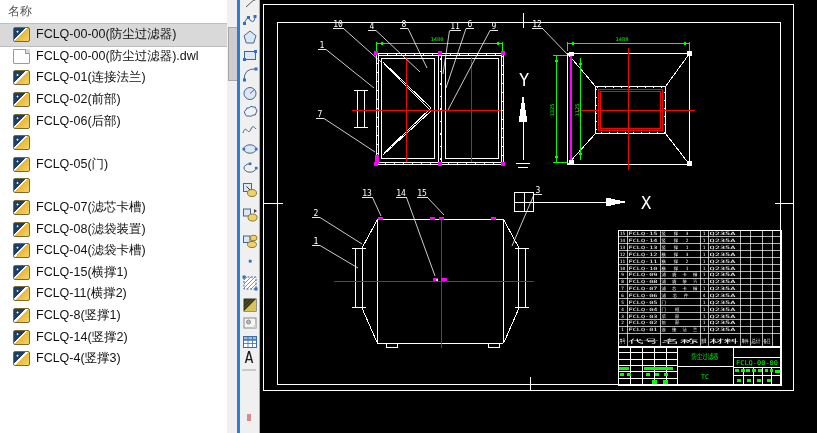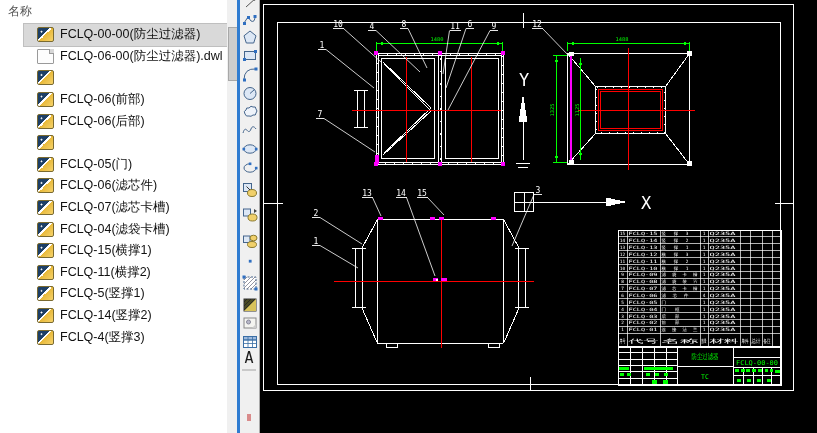--- a/index.html
+++ b/index.html
@@ -3,21 +3,21 @@
 <meta charset="utf-8">
 <style>
   html,body{margin:0;padding:0;}
   body{width:817px;height:433px;overflow:hidden;background:#000;position:relative;
        font-family:"Liberation Sans",sans-serif;}
   
   .file-pane{position:absolute;left:0;top:0;width:227px;height:433px;background:#fff;}
   .file-header{color:#555;font-size:12px;padding:3px 0 2px 8px;}
   .file-list{position:absolute;left:0;top:24px;width:227px;}
   .file-item{height:21.6px;display:flex;align-items:center;padding-left:13px;
-             font-size:12.5px;color:#111;white-space:nowrap;cursor:default;margin-left:24px;}
+             font-size:12.5px;color:#111;white-space:nowrap;cursor:default;}
   .file-item.selected{background:#d9d9d9;outline:1px solid #bfbfbf;}
   .ficon{width:15px;height:13px;margin-right:6px;flex:0 0 auto;position:relative;}
   .ficon.dwg{border:1px solid #7a6a30;border-radius:2px;
      background:linear-gradient(135deg,#1d3f66 0%,#1d3f66 40%,#ffffff 40%,#ffffff 50%,#e8b93a 50%,#f6d36b 100%);}
   .ficon.dwg:after{content:"";position:absolute;left:2px;top:2px;width:3px;height:3px;
      background:#fff;clip-path:polygon(50% 0,65% 35%,100% 50%,65% 65%,50% 100%,35% 65%,0 50%,35% 35%);}
   .ficon.file{border:1px solid #9a9a9a;background:#fdfdfd;border-radius:1px;}
   .ficon.file:after{content:"";position:absolute;right:-1px;top:-1px;width:4px;height:4px;
      background:#d7d7d7;border-left:1px solid #9a9a9a;border-bottom:1px solid #9a9a9a;}
   
@@ -39,63 +39,67 @@
 
 <div class="file-pane">
   <div class="file-header">名称</div>
   <div class="file-list" id="file-list">
       <div class="file-item selected">
         <span class="ficon dwg"></span>
         <span class="flabel">FCLQ-00-00(防尘过滤器)</span>
       </div>
       <div class="file-item">
         <span class="ficon file"></span>
-        <span class="flabel">FCLQ-06-00(防尘过滤器).dwl</span>
-      </div>
-      <div class="file-item">
-        <span class="ficon dwg"></span>
-      </div>
-      <div class="file-item">
-        <span class="ficon dwg"></span>
-        <span class="flabel">FCLQ-06(前部)</span>
+        <span class="flabel">FCLQ-00-00(防尘过滤器).dwl</span>
+      </div>
+      <div class="file-item">
+        <span class="ficon dwg"></span>
+        <span class="flabel">FCLQ-01(连接法兰)</span>
+      </div>
+      <div class="file-item">
+        <span class="ficon dwg"></span>
+        <span class="flabel">FCLQ-02(前部)</span>
       </div>
       <div class="file-item">
         <span class="ficon dwg"></span>
         <span class="flabel">FCLQ-06(后部)</span>
       </div>
       <div class="file-item">
         <span class="ficon dwg"></span>
       </div>
       <div class="file-item">
         <span class="ficon dwg"></span>
         <span class="flabel">FCLQ-05(门)</span>
       </div>
       <div class="file-item">
         <span class="ficon dwg"></span>
-        <span class="flabel">FCLQ-06(滤芯件)</span>
       </div>
       <div class="file-item">
         <span class="ficon dwg"></span>
         <span class="flabel">FCLQ-07(滤芯卡槽)</span>
       </div>
       <div class="file-item">
         <span class="ficon dwg"></span>
+        <span class="flabel">FCLQ-08(滤袋装置)</span>
+      </div>
+      <div class="file-item">
+        <span class="ficon dwg"></span>
         <span class="flabel">FCLQ-04(滤袋卡槽)</span>
       </div>
       <div class="file-item">
         <span class="ficon dwg"></span>
         <span class="flabel">FCLQ-15(横撑1)</span>
       </div>
       <div class="file-item">
         <span class="ficon dwg"></span>
         <span class="flabel">FCLQ-11(横撑2)</span>
       </div>
       <div class="file-item">
         <span class="ficon dwg"></span>
-        <span class="flabel">FCLQ-5(竖撑1)</span>
+        <span class="flabel">FCLQ-8(竖撑1)</span>
       </div>
       <div class="file-item">
         <span class="ficon dwg"></span>
         <span class="flabel">FCLQ-14(竖撑2)</span>
       </div>
       <div class="file-item">
         <span class="ficon dwg"></span>
         <span class="flabel">FCLQ-4(竖撑3)</span>
       </div>
     </div>

